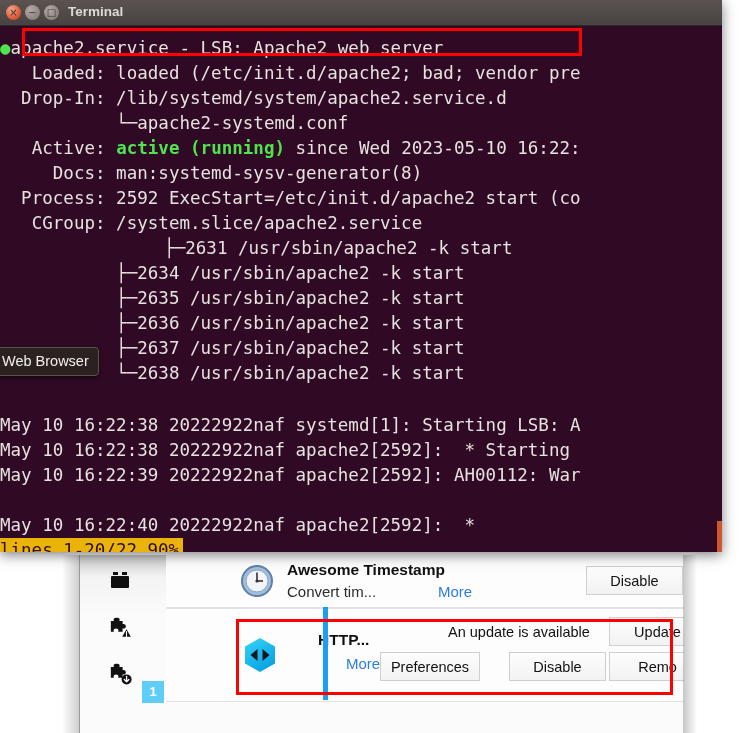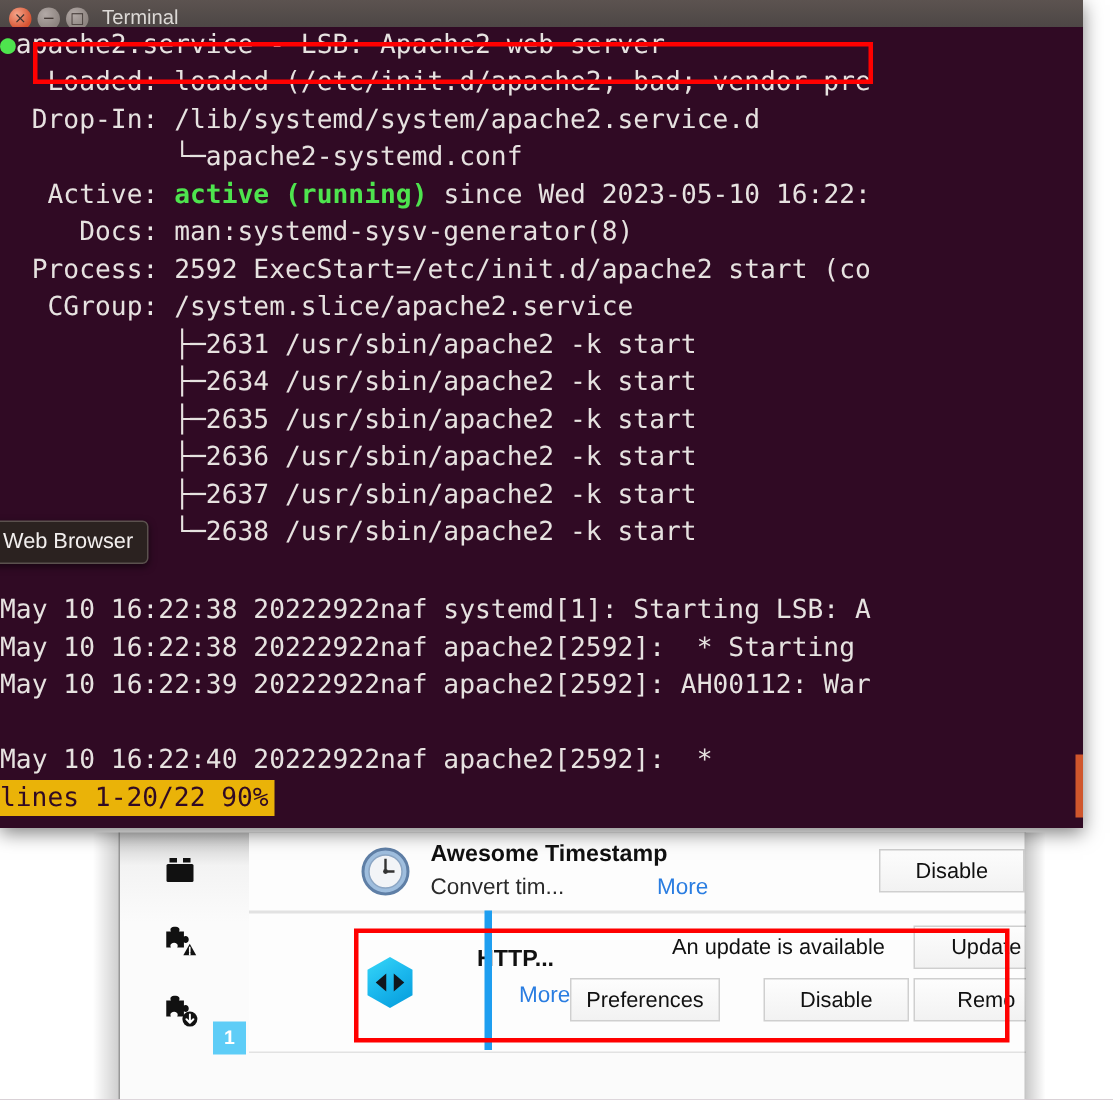--- a/index.html
+++ b/index.html
@@ -187,28 +187,28 @@
     color: #3d3330;
     font-size: 10px;
     line-height: 15px;
     text-align: center;
     font-family: "DejaVu Sans", sans-serif;
   }
   #title-text {
     position: absolute;
     left: 68px; top: 4px;
     font-size: 13.5px;
-    font-weight: normal;
+    font-weight: bold;
     color: #dcd9d6;
     white-space: nowrap;
   }
 
   #term-body {
     position: absolute;
-    left: 0; top: 18px;
+    left: 0; top: 36px;
     width: 722px;
     height: 527px;
     background: #300a24;
     overflow: hidden;
   }
   .tline {
     position: absolute;
     left: 0;
     white-space: pre;
     font-family: "DejaVu Sans Mono", "Liberation Mono", monospace;
@@ -374,21 +374,21 @@
 
       <div class="tline" style="top:25px;">   Loaded: loaded (/etc/init.d/apache2; bad; vendor pre</div>
       <div class="tline" style="top:50px;">  Drop-In: /lib/systemd/system/apache2.service.d</div>
       <div class="tline" style="top:75px;">           └─apache2-systemd.conf</div>
 
       <div class="tline" style="top:100px;"><span>   Active: </span><span class="green">active (running)</span><span> since Wed 2023-05-10 16:22:</span></div>
 
       <div class="tline" style="top:125px;text-align:right;">     Docs: man:systemd-sysv-generator(8)</div>
       <div class="tline" style="top:150px;">  Process: 2592 ExecStart=/etc/init.d/apache2 start (co</div>
       <div class="tline" style="top:175px;">   CGroup: /system.slice/apache2.service</div>
-      <div class="tline" style="top:200px;">           ├─2631 /usr/sbin/apache2 -k start</div>
+      <div class="tline" style="top:200px;padding-left:48px;">           ├─2631 /usr/sbin/apache2 -k start</div>
       <div class="tline" style="top:225px;">           ├─2634 /usr/sbin/apache2 -k start</div>
       <div class="tline" style="top:250px;">           ├─2635 /usr/sbin/apache2 -k start</div>
       <div class="tline" style="top:275px;">           ├─2636 /usr/sbin/apache2 -k start</div>
       <div class="tline" style="top:300px;">           ├─2637 /usr/sbin/apache2 -k start</div>
       <div class="tline" style="top:325px;">           └─2638 /usr/sbin/apache2 -k start</div>
       <div class="tline" style="top:350px;"></div>
       <div class="tline" style="top:377px;">May 10 16:22:38 20222922naf systemd[1]: Starting LSB: A</div>
       <div class="tline" style="top:402px;">May 10 16:22:38 20222922naf apache2[2592]:  * Starting</div>
       <div class="tline" style="top:427px;">May 10 16:22:39 20222922naf apache2[2592]: AH00112: War</div>
       <div class="tline" style="top:477px;text-align:center;">May 10 16:22:40 20222922naf apache2[2592]:  *</div>

